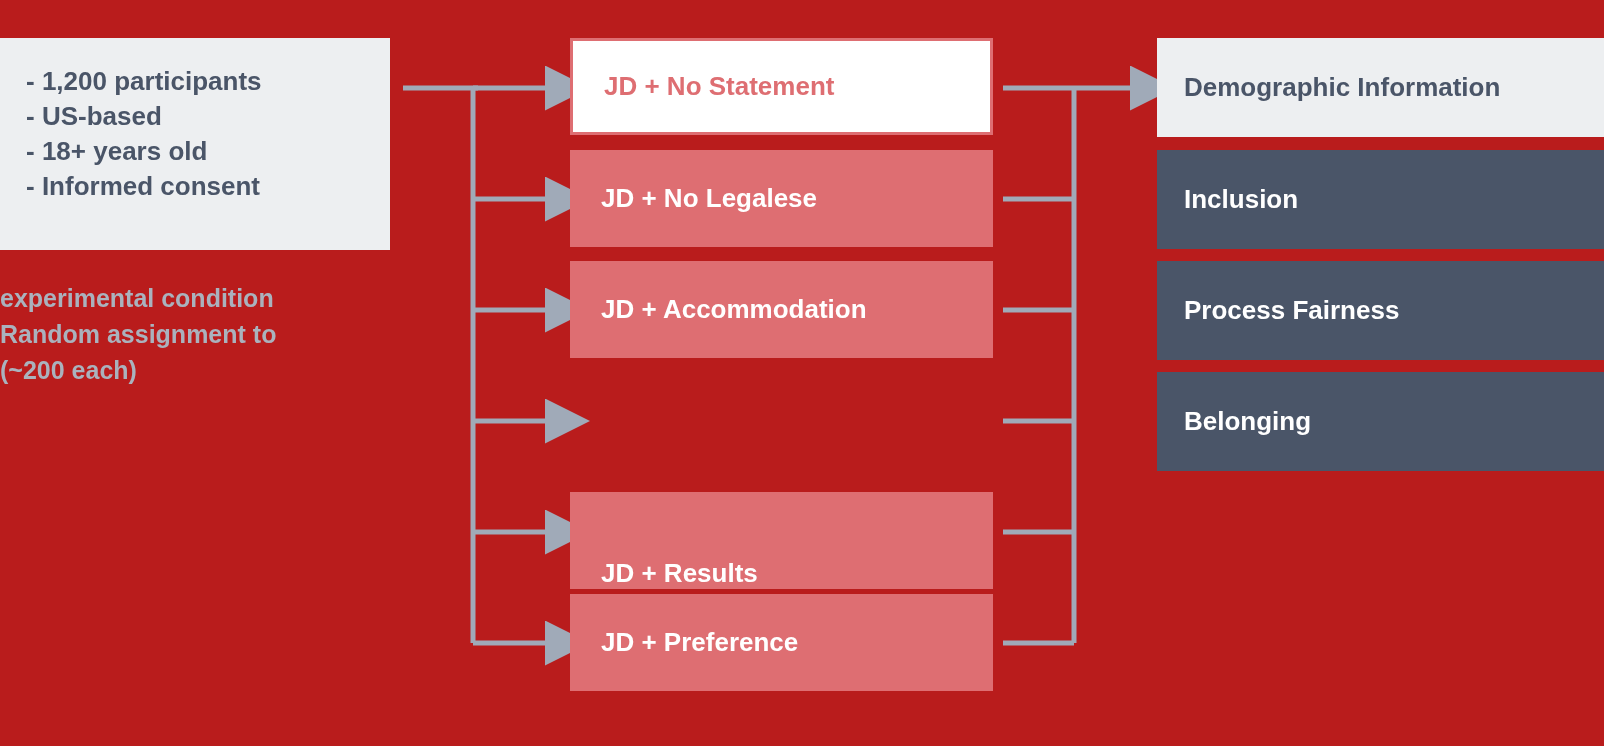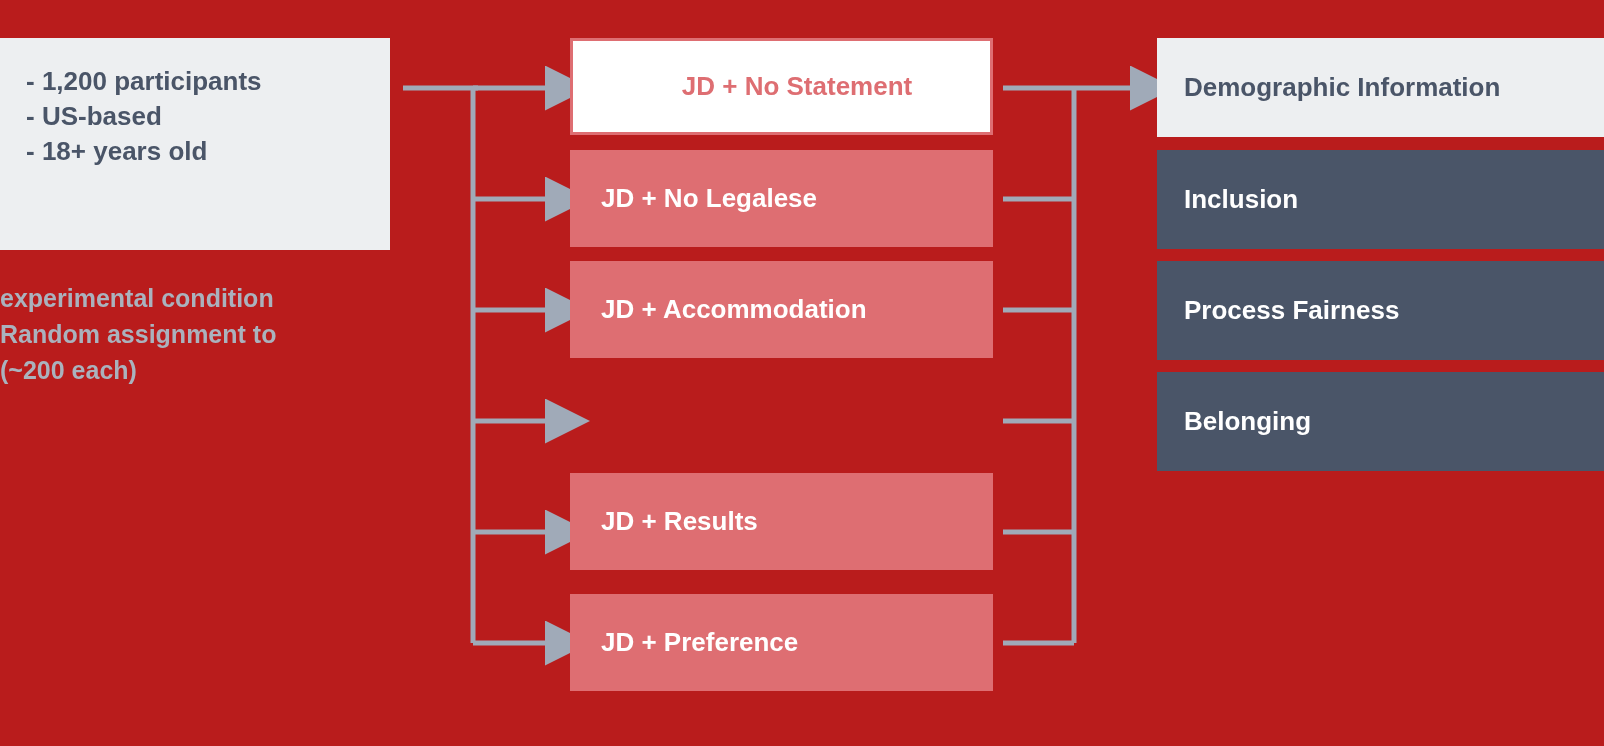--- a/index.html
+++ b/index.html
@@ -62,21 +62,20 @@
     font-weight: bold;
   }
   .cond.filled {
     background: #de6e72;
     color: #ffffff;
   }
   .cond.outlined {
     background: #ffffff;
     color: #de6e72;
     border: 3px solid #de6e72;
-    justify-content: center;
   }
 
   
   .outcome {
     position: absolute;
     left: 1157px;
     width: 460px;
     box-sizing: border-box;
     display: flex;
     align-items: center;
@@ -135,38 +134,39 @@
       <line x1="1003" y1="643" x2="1074" y2="643"></line>
       <line x1="1074" y1="88" x2="1074" y2="643"></line>
       <line x1="1074" y1="88" x2="1130" y2="88" marker-end="url(#arrowhead)"></line>
     </g>
   </svg>
 
   <div class="sample-box">
     <div class="sample-line">- 1,200 participants</div>
     <div class="sample-line">- US-based</div>
     <div class="sample-line">- 18+ years old</div>
+    <div class="sample-line">- Informed consent</div>
   </div>
 
   <div class="assign-note">
     <div>experimental condition</div>
     <div>Random assignment to</div>
     <div>(~200 each)</div>
   </div>
 
   <div class="cond outlined" style="top:38px;  height:97px;">
       <span>JD + No Statement</span>
     </div>
   <div class="cond filled" style="top:150px; height:97px;">
       <span>JD + No Legalese</span>
     </div>
   <div class="cond filled" style="top:261px; height:97px;">
       <span>JD + Accommodation</span>
     </div>
-  <div class="cond filled" style="top:473px; height:97px;">
+  <div class="cond filled" style="top:492px; height:97px;align-items:flex-end;">
       <span>JD + Results</span>
     </div>
   <div class="cond filled" style="top:594px; height:97px;align-items:center;">
       <span>JD + Preference</span>
     </div>
 
   <div class="outcome light" style="top:38px;  height:99px;">
       <span>Demographic Information</span>
     </div>
   <div class="outcome dark" style="top:150px; height:99px;">

